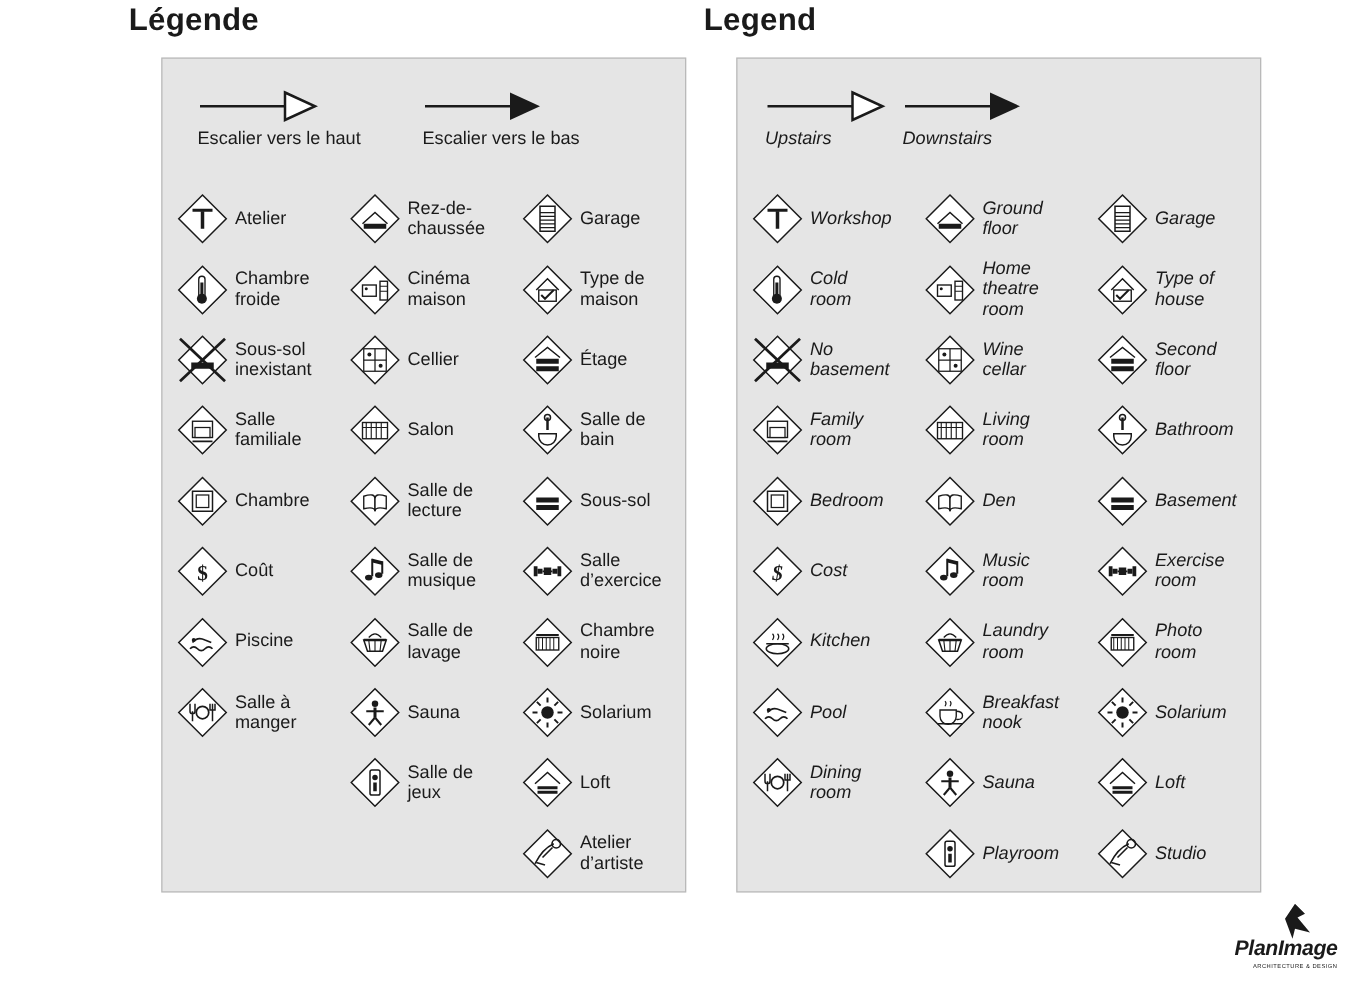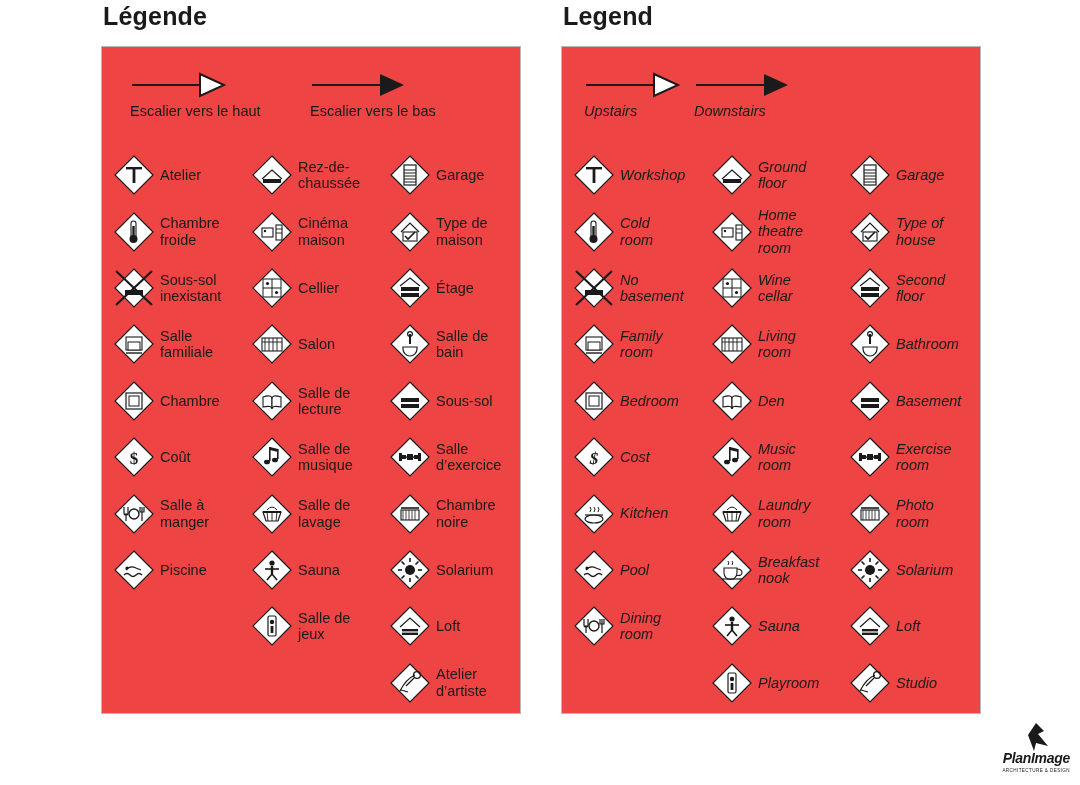--- a/index.html
+++ b/index.html
@@ -15,21 +15,22 @@
     position: relative;
     overflow: hidden;
   }
   .panel {
     position: absolute;
     top: 46px;
     width: 420px;
     height: 668px;
     border: 1px solid #b9b9b9;
     box-sizing: border-box;
-    background: #ef4444;
+    background: #e5e5e5;
+    margin-left: 28px;
   }
   .panel.fr { left: 101px; }
   .panel.en { left: 561px; font-style: italic; }
 
   .panel-title {
     position: absolute;
     top: 2px;
     font-size: 25px;
     font-weight: bold;
     letter-spacing: 0.2px;
@@ -97,21 +98,21 @@
   svg { display: block; }
 
   .footer-logo {
     position: absolute;
     right: 10px;
     bottom: 8px;
     width: 120px;
     height: 56px;
   }
   .logo-text {
-    font-size: 14px;
+    font-size: 17px;
     font-weight: bold;
     font-style: italic;
     letter-spacing: -0.3px;
   }
   .logo-sub {
     font-size: 4.6px;
     letter-spacing: 0.4px;
     text-align: right;
     margin-top: 1px;
   }
@@ -196,38 +197,38 @@
                 <polygon points="22,3 41,22 22,41 3,22" fill="#fff" stroke="#1a1a1a" stroke-width="1.2"></polygon>
                 <text x="22" y="29" font-size="17" font-family="Liberation Serif, serif" font-weight="bold" text-anchor="middle" fill="#1a1a1a">$</text>
               </svg>
             </span>
             <span class="entry-label">Coût</span>
           </div>
           <div class="entry">
             <span class="diamond-wrap">
               <svg width="44" height="44" viewBox="0 0 44 44">
                 <polygon points="22,3 41,22 22,41 3,22" fill="#fff" stroke="#1a1a1a" stroke-width="1.2"></polygon>
+                <path d="M12 27 q3 -3 6 0 t6 0 t6 0" fill="none" stroke="#1a1a1a" stroke-width="1.4"></path>
+                <path d="M14 22 q4 -5 10 -2 l5 2" fill="none" stroke="#1a1a1a" stroke-width="1.3"></path>
+                <circle cx="15" cy="20" r="1.6" fill="#1a1a1a"></circle>
+              </svg>
+            </span>
+            <span class="entry-label">Piscine</span>
+          </div>
+          <div class="entry">
+            <span class="diamond-wrap">
+              <svg width="44" height="44" viewBox="0 0 44 44">
+                <polygon points="22,3 41,22 22,41 3,22" fill="#fff" stroke="#1a1a1a" stroke-width="1.2"></polygon>
                 <circle cx="22" cy="22" r="5" fill="none" stroke="#1a1a1a" stroke-width="1.4"></circle>
                 <path d="M12 15 v6 a2 2 0 0 0 4 0 v-6 M14 21 v8" fill="none" stroke="#1a1a1a" stroke-width="1.2"></path>
                 <path d="M30 15 v14 M28 15 v5 h4 v-5" fill="none" stroke="#1a1a1a" stroke-width="1.2"></path>
               </svg>
             </span>
             <span class="entry-label">Salle à
 manger</span>
-          </div>
-          <div class="entry">
-            <span class="diamond-wrap">
-              <svg width="44" height="44" viewBox="0 0 44 44">
-                <polygon points="22,3 41,22 22,41 3,22" fill="#fff" stroke="#1a1a1a" stroke-width="1.2"></polygon>
-                <path d="M12 27 q3 -3 6 0 t6 0 t6 0" fill="none" stroke="#1a1a1a" stroke-width="1.4"></path>
-                <path d="M14 22 q4 -5 10 -2 l5 2" fill="none" stroke="#1a1a1a" stroke-width="1.3"></path>
-                <circle cx="15" cy="20" r="1.6" fill="#1a1a1a"></circle>
-              </svg>
-            </span>
-            <span class="entry-label">Piscine</span>
           </div>
         </div>
         <div class="col c1">
           <div class="entry">
             <span class="diamond-wrap">
               <svg width="44" height="44" viewBox="0 0 44 44">
                 <polygon points="22,3 41,22 22,41 3,22" fill="#fff" stroke="#1a1a1a" stroke-width="1.2"></polygon>
                 <polyline points="12,26 22,17 32,26" fill="none" stroke="#1a1a1a" stroke-width="1.2"></polyline>
                 <rect x="13" y="26" width="18" height="4" fill="#1a1a1a"></rect>
               </svg>

